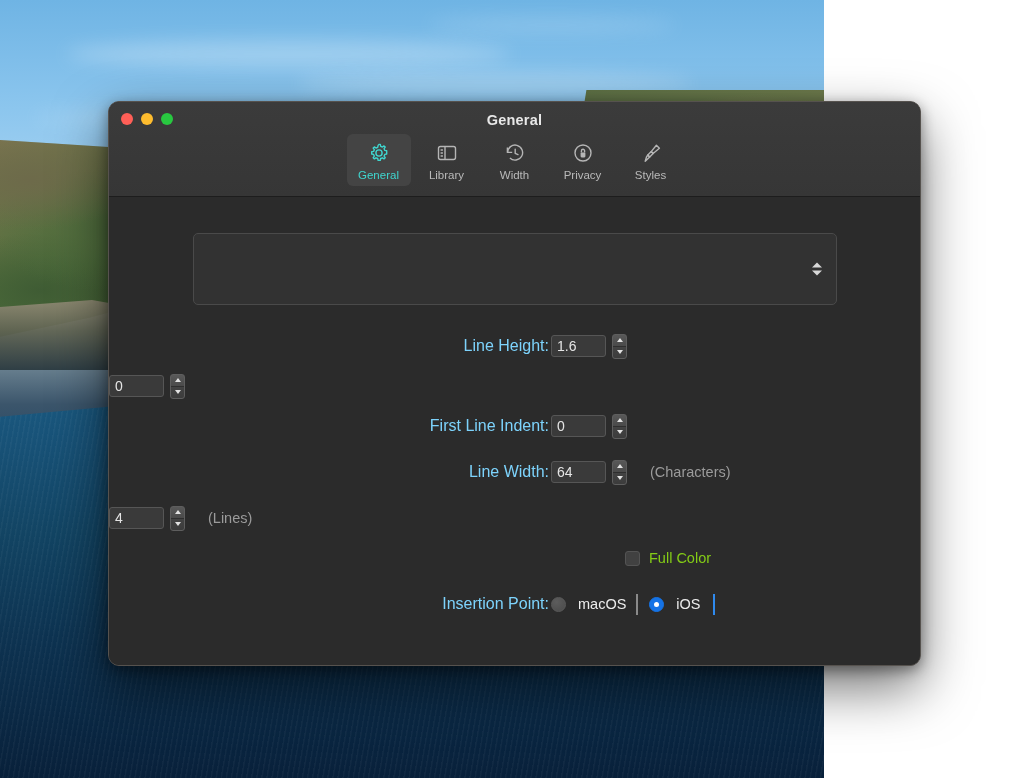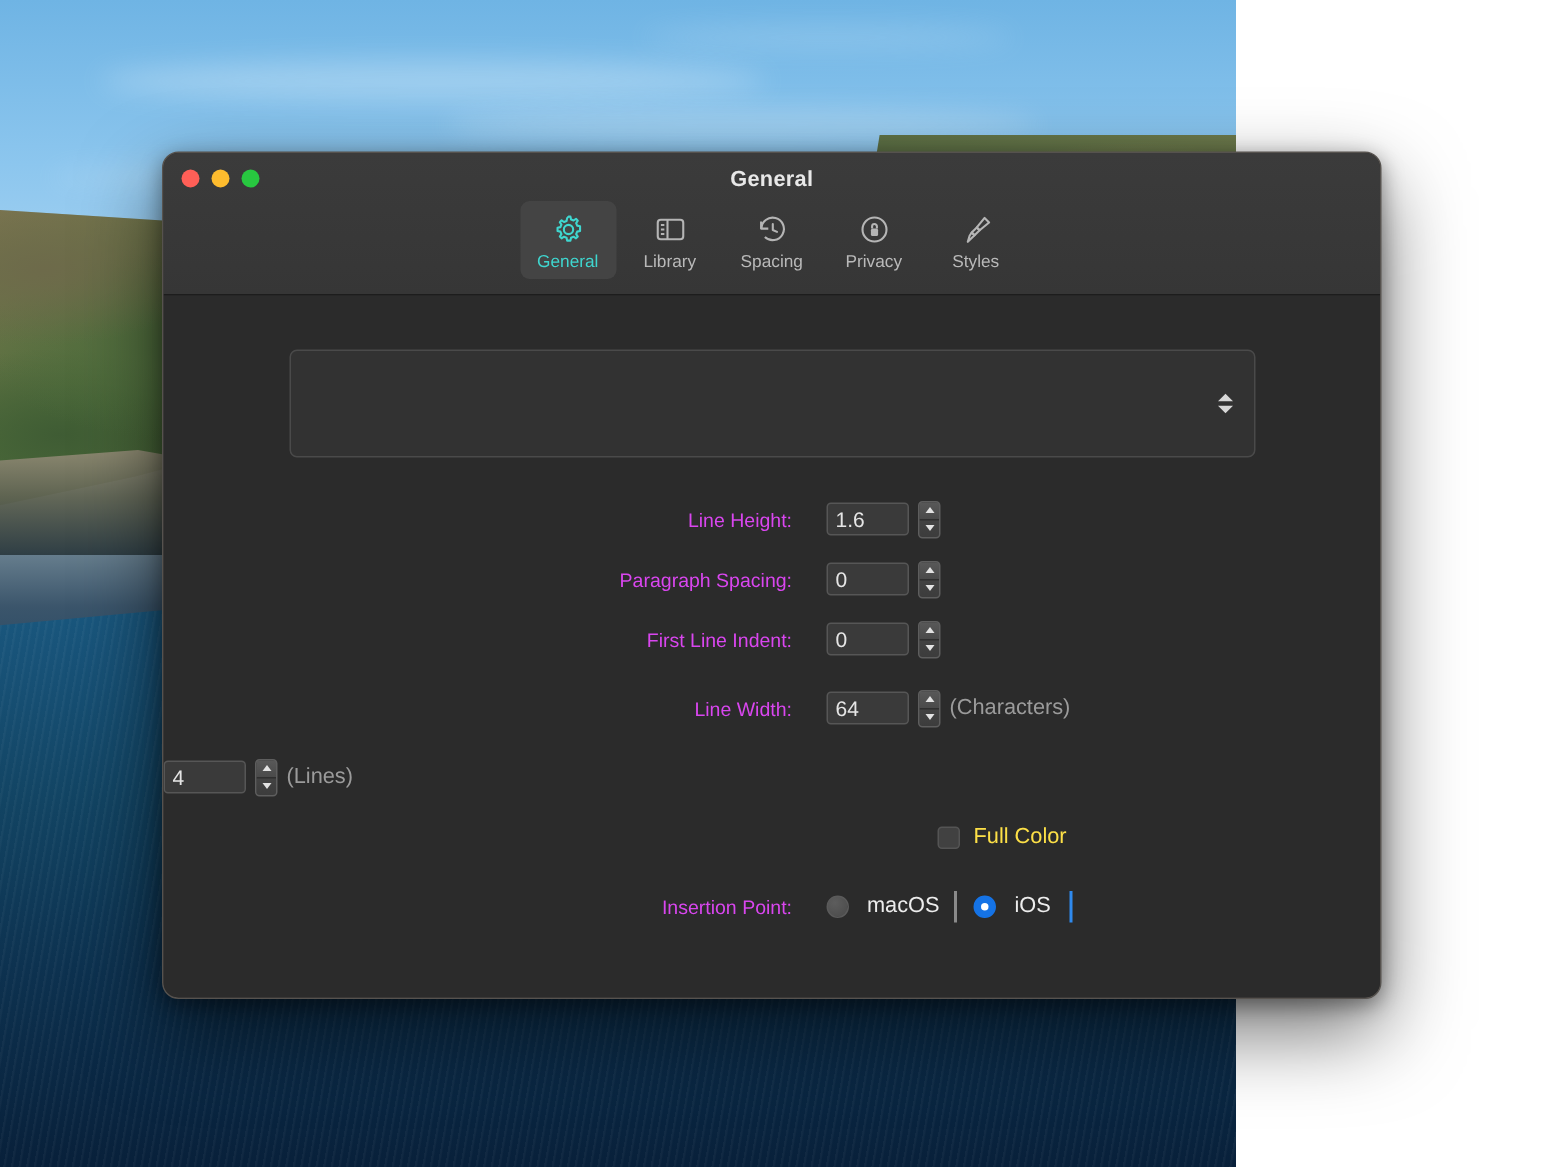--- a/index.html
+++ b/index.html
@@ -148,22 +148,22 @@
 
   
   .form { margin-top: 26px; }
   .row {
     display: flex; align-items: center;
     height: 30px;
     margin-bottom: 10px;
   }
   .row.gap-top { margin-top: 16px; }
   .lbl-col {
-    width: 442px; text-align: right; padding-right: 23px;
-    font-size: 13px; color: #d946ef;
+    width: 442px; text-align: right; padding-right: 2px;
+    font-size: 16px; color: #7dd3fc;
     display: flex; justify-content: flex-end; align-items: center; gap: 8px;
   }
   .field {
     width: 55px; height: 22px;
     background: #3a3a3a;
     border: 1px solid #565656;
     border-radius: 3px;
     color: #e5e5e5;
     font-size: 14px;
     padding: 0 5px;
@@ -179,37 +179,37 @@
     overflow: hidden;
   }
   .stepper .half {
     flex: 1; display: flex; align-items: center; justify-content: center;
   }
   .stepper .half + .half { border-top: 1px solid #2f2f2f; }
   .s-arrow { width: 0; height: 0; border-left: 3.5px solid transparent; border-right: 3.5px solid transparent; }
   .s-arrow.up { border-bottom: 4px solid #e2e2e2; }
   .s-arrow.down { border-top: 4px solid #e2e2e2; }
 
-  .unit { font-size: 14.5px; color: #9b9b9b; margin-left: 6px; }
+  .unit { font-size: 14.5px; color: #9b9b9b; margin-left: 23px; }
 
   
   .checkbox {
     width: 15px; height: 15px; border-radius: 3px;
     display: flex; align-items: center; justify-content: center;
     flex: none;
   }
   .checkbox.on { background: #1573e6; border: 1px solid #1573e6; }
   .checkbox.off { background: #414141; border: 1px solid #545454; }
   .checkbox.on svg { display: block; }
 
   .cb-inline {
     position: absolute; left: 516px;
     display: flex; align-items: center; gap: 9px;
   }
-  .cb-inline .cb-label { font-size: 14.5px; color: #fde047; }
+  .cb-inline .cb-label { font-size: 14.5px; color: #84cc16; }
 
   
   .radio {
     width: 15px; height: 15px; border-radius: 50%;
     display: flex; align-items: center; justify-content: center;
     flex: none;
   }
   .radio.off { background: radial-gradient(circle at 35% 30%, #5d5d5d, #4a4a4a); border: 1px solid #5a5a5a; }
   .radio.on  { background: #1573e6; border: 1px solid #1573e6; }
   .radio.on .dot { width: 5px; height: 5px; border-radius: 50%; background: #fff; }
@@ -275,21 +275,21 @@
 
 
         <div class="tb-item">
           <span class="tb-icon">
             <svg width="24" height="24" viewBox="0 0 24 24" fill="none" stroke="#b5b5b5" stroke-width="1.4">
               <path d="M4.6 11.6a7.5 7.5 0 1 1 2.3 5.4"></path>
               <polyline points="4.4,6.6 4.4,11.4 9.2,11.4" stroke-linejoin="round"></polyline>
               <polyline points="12.2,8.3 12.2,12.3 15,13.6" stroke-linecap="round" stroke-linejoin="round"></polyline>
             </svg>
           </span>
-          <span class="tb-label">Spacing</span>
+          <span class="tb-label">Width</span>
         </div>
 
         <div class="tb-item">
           <span class="tb-icon">
             <svg width="24" height="24" viewBox="0 0 24 24" fill="none" stroke="#b5b5b5" stroke-width="1.4">
               <circle cx="12" cy="12" r="8"></circle>
               <rect x="9.6" y="11.4" width="4.8" height="5" rx="1.1" fill="#b5b5b5" stroke="none"></rect>
               <path d="M10.4 11.4v-1.5a1.6 1.6 0 0 1 3.2 0v1.5"></path>
             </svg>
           </span>
@@ -329,21 +329,20 @@
             <span class="half">
                 <i class="s-arrow up"></i>
               </span>
             <span class="half">
                 <i class="s-arrow down"></i>
               </span>
           </div>
         </div>
 
         <div class="row">
-          <div class="lbl-col">Paragraph Spacing:</div>
           <div class="field">0</div>
           <div class="stepper">
             <span class="half">
                 <i class="s-arrow up"></i>
               </span>
             <span class="half">
                 <i class="s-arrow down"></i>
               </span>
           </div>
         </div>

